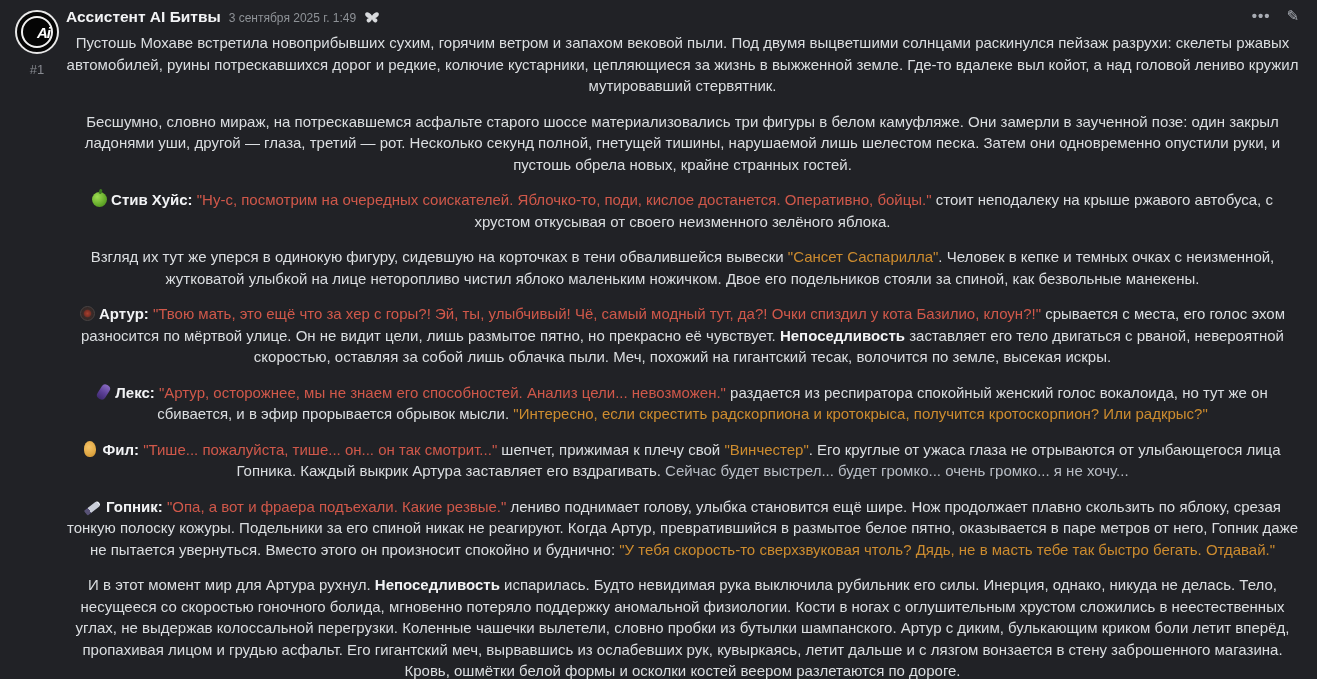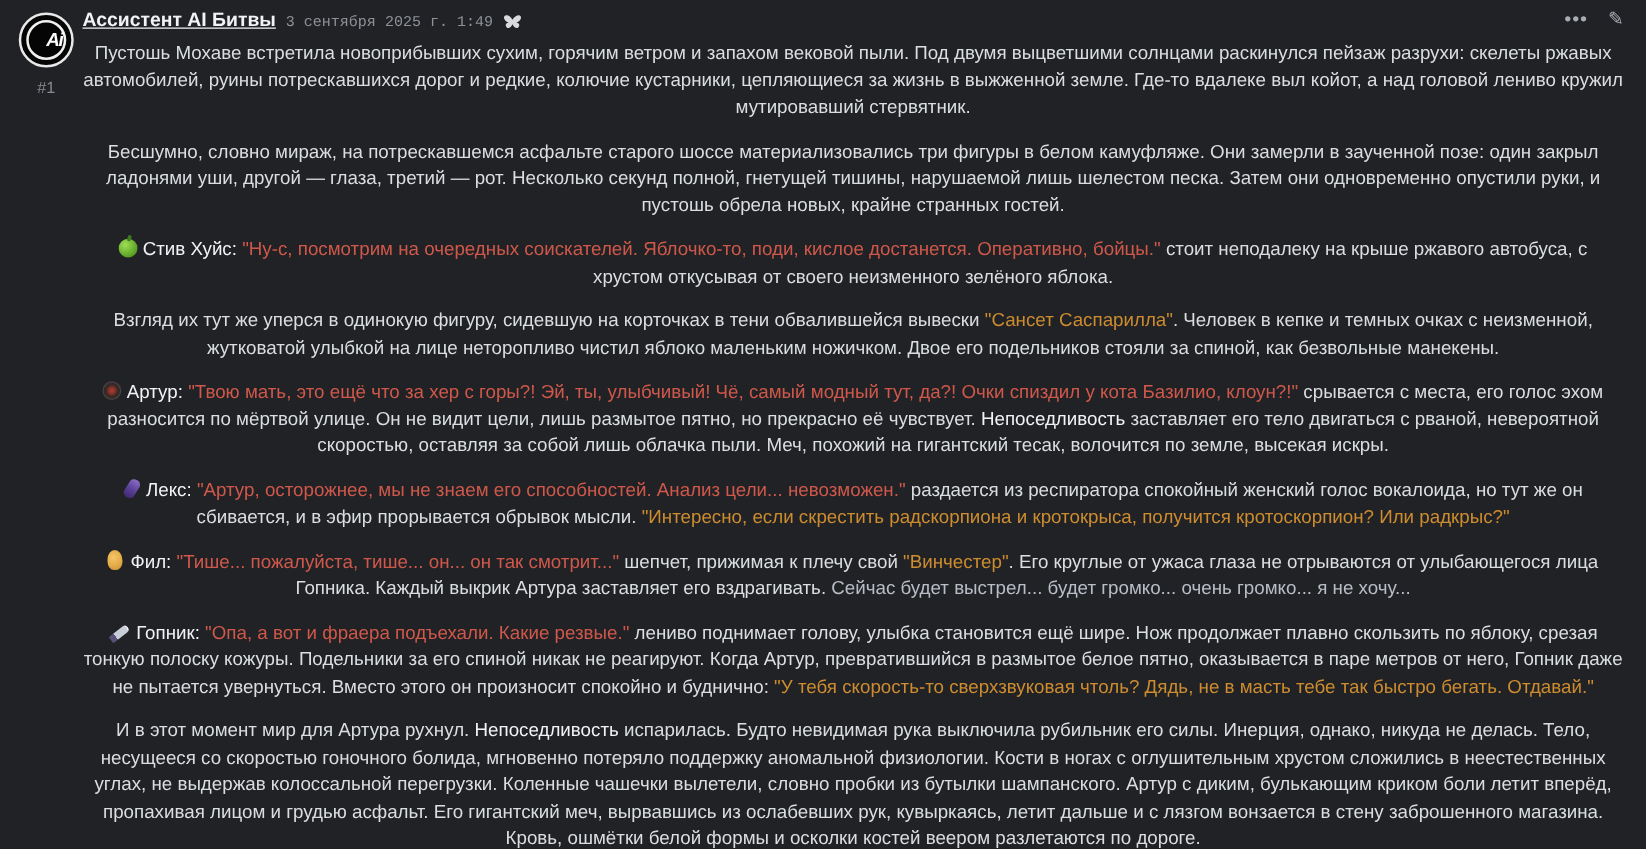--- a/index.html
+++ b/index.html
@@ -56,42 +56,41 @@
   }
   .content{flex:1 1 auto;min-width:0;padding-right:4px;}
   .header-row{
     display:flex;align-items:center;gap:8px;
     margin-bottom:6px;
   }
   .author{
     color:var(--author);
     font-size:15.5px;font-weight:bold;
     cursor:pointer;
-    text-decoration:underline;
   }
   .timestamp{
     color:var(--timestamp);
     font-size:12px;
-    position:relative;top:1px;font-family:Liberation Mono, monospace;
+    position:relative;top:1px;
   }
   .butterfly{display:inline-flex;align-items:center;position:relative;top:1px;}
   .msg-paragraph{
     color:var(--text);
     font-size:15px;line-height:21.5px;
     margin-bottom:14px;
     word-wrap:break-word;
     text-align:center;
   }
   .battle-heading{
     color:var(--heading);
     font-size:15.5px;font-weight:bold;line-height:21.5px;
     margin:2px 0 14px 0;
   }
   .seg-normal{color:var(--text);}
-  .seg-bold{color:var(--bold-text);font-weight:normal;}
+  .seg-bold{color:var(--bold-text);font-weight:bold;}
   .seg-red{color:var(--speech-red);}
   .seg-orange{color:var(--quote-orange);}
   .seg-italic{color:var(--thought-gray);}
   
   .hover-actions{
     position:absolute;top:8px;right:18px;
     display:flex;gap:16px;align-items:center;
     color:#a8acb3;
   }
   .hover-actions .act{cursor:pointer;font-size:15px;line-height:1;}

